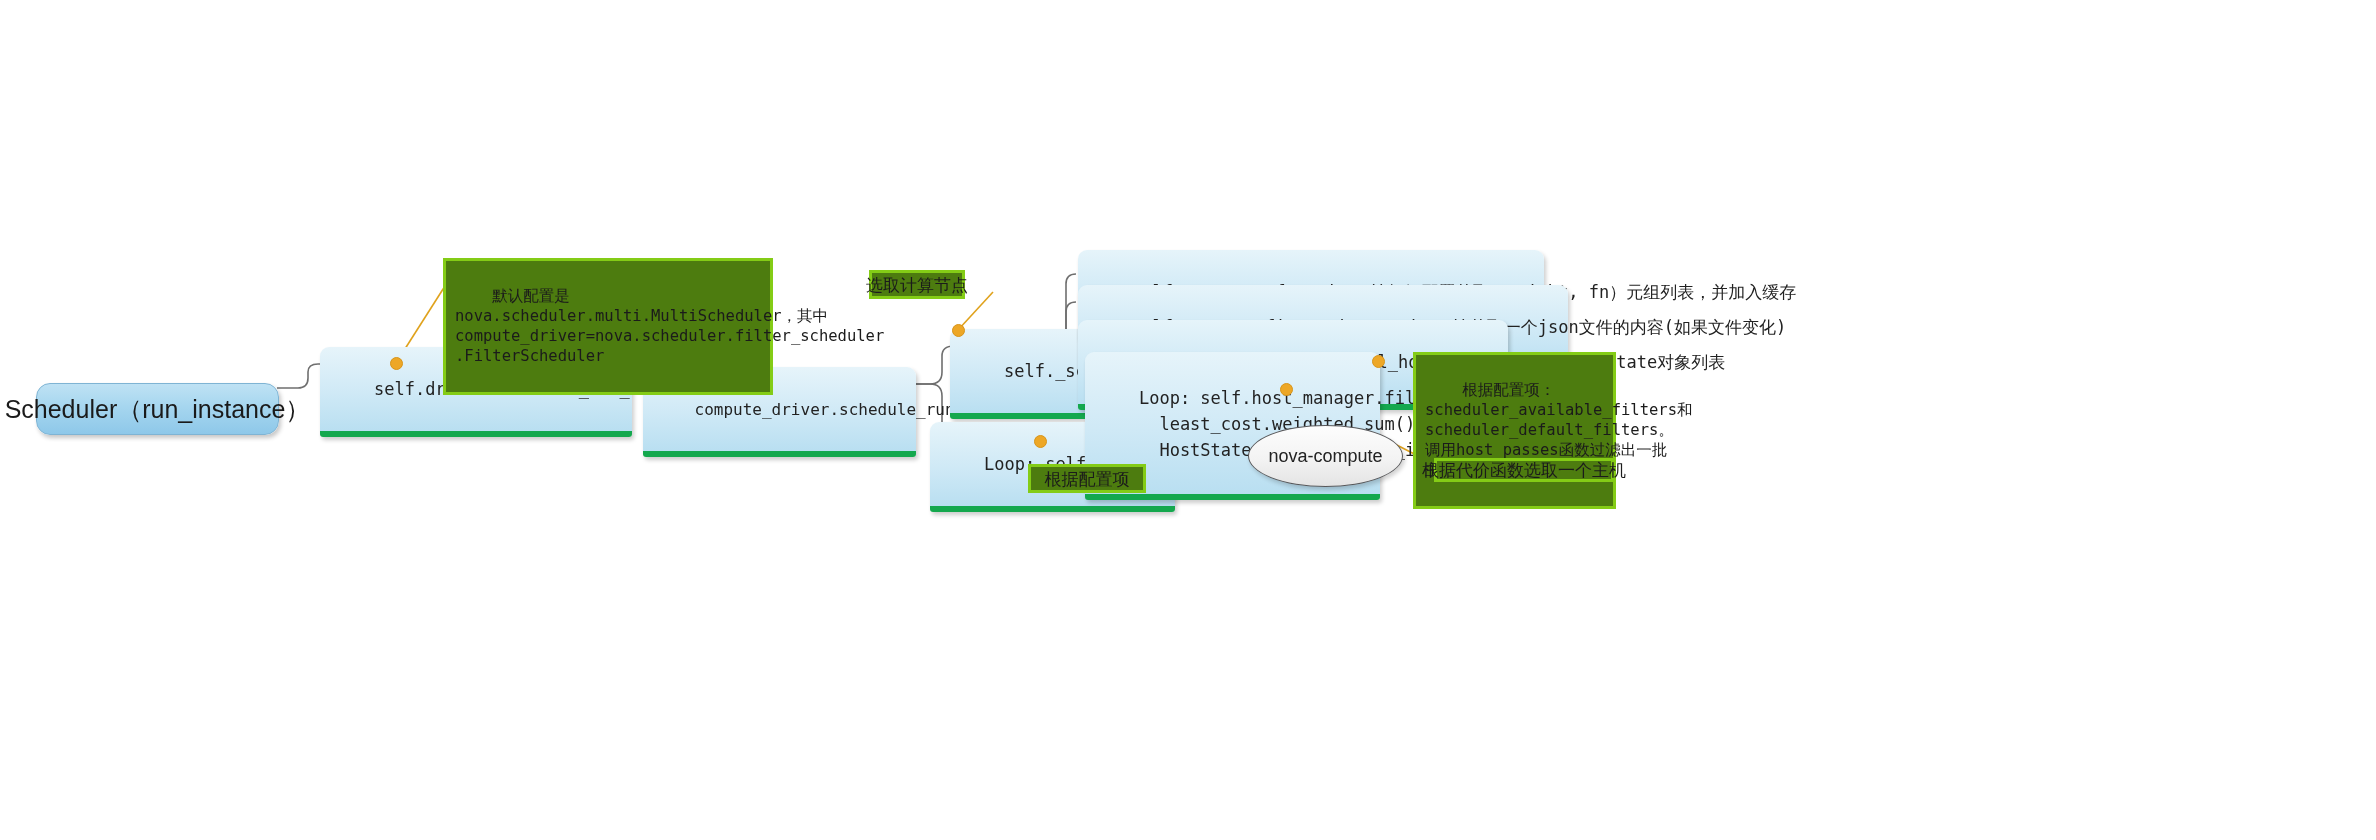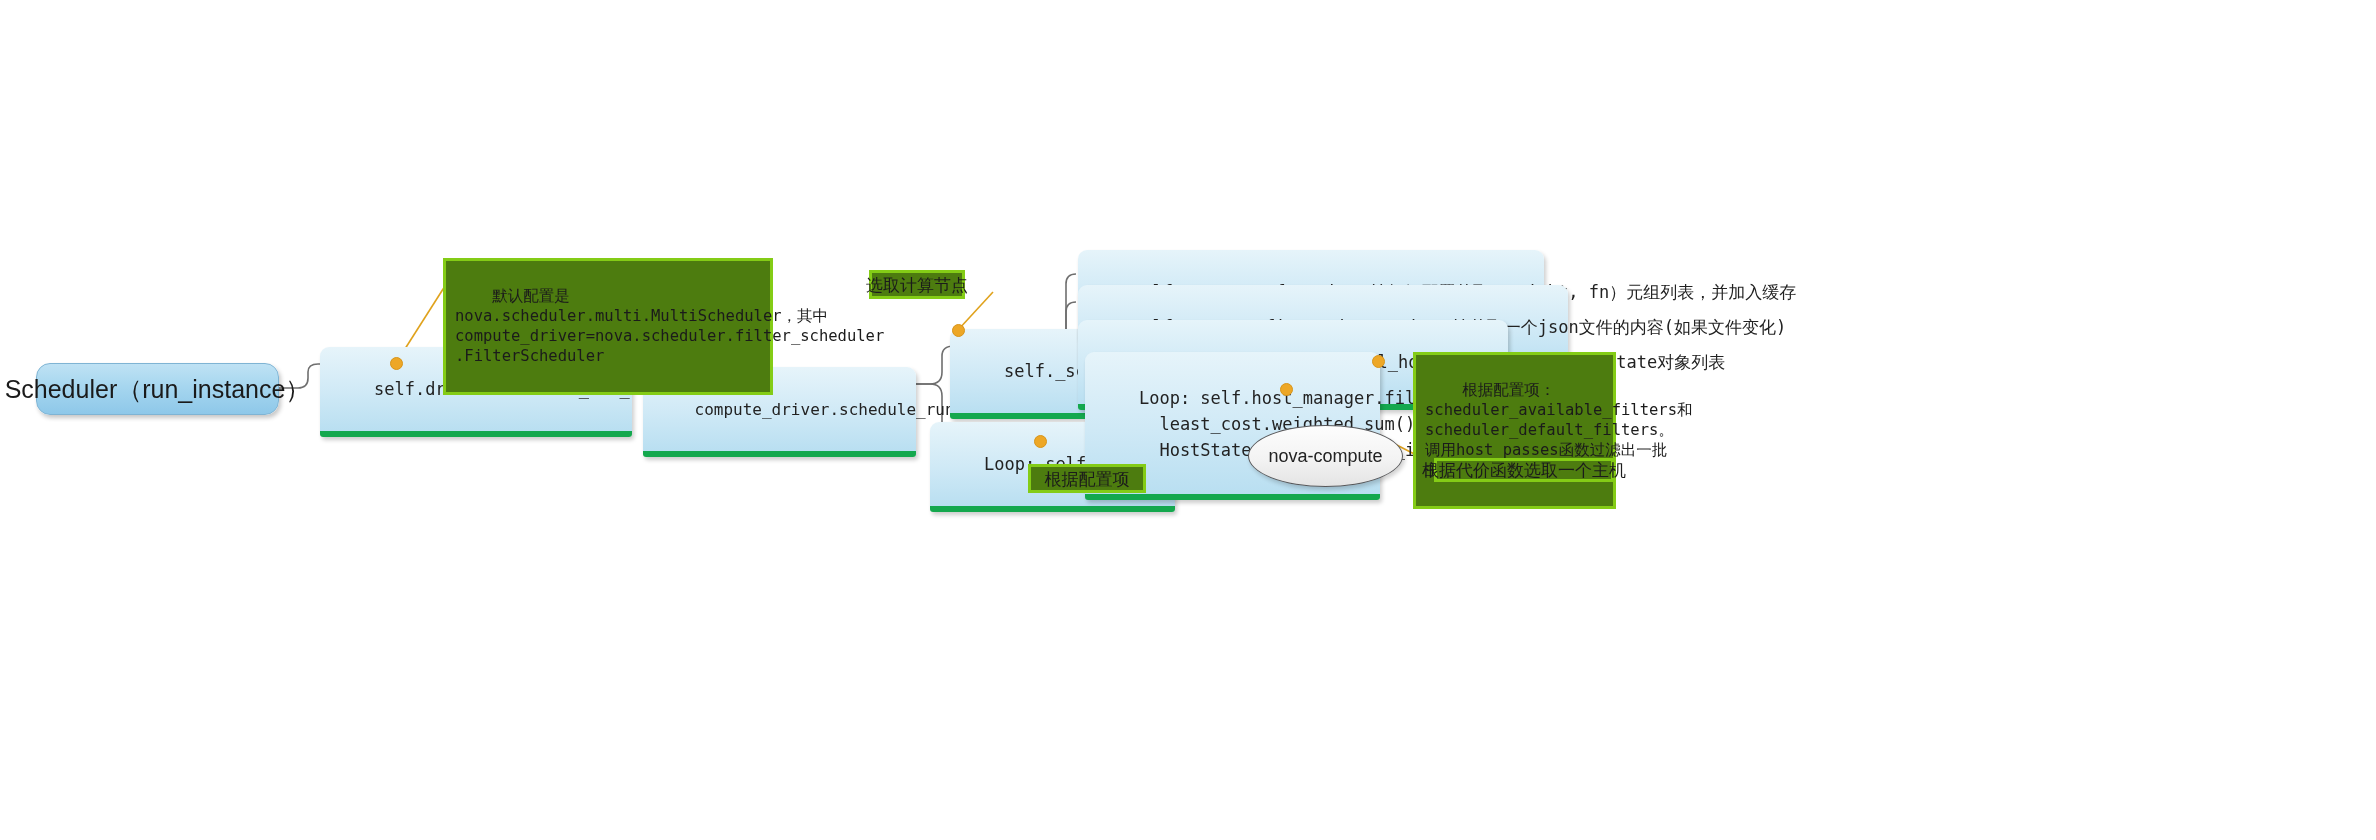--- a/index.html
+++ b/index.html
@@ -38,20 +38,21 @@
     background: linear-gradient(180deg, #bfe2f4 0%, #a6d6ef 45%, #8ec8e9 100%);
     box-shadow: 2px 3px 4px rgba(0,0,0,0.22);
     display: flex;
     align-items: center;
     justify-content: center;
     color: #1a1a1a;
     font-family: "Liberation Sans", "DejaVu Sans", sans-serif;
     font-size: 25px;
     letter-spacing: 0px;
     white-space: nowrap;
+    margin-top: 20px;
   }
 
   
   .leaf {
     position: absolute;
     box-sizing: border-box;
     padding: 5px 13px 4px 13px;
     border-radius: 9px 9px 3px 3px;
     background: linear-gradient(180deg, #e6f4fa 0%, #cfe9f6 55%, #b9dff1 100%);
     border-bottom: 6px solid #14a84e;

